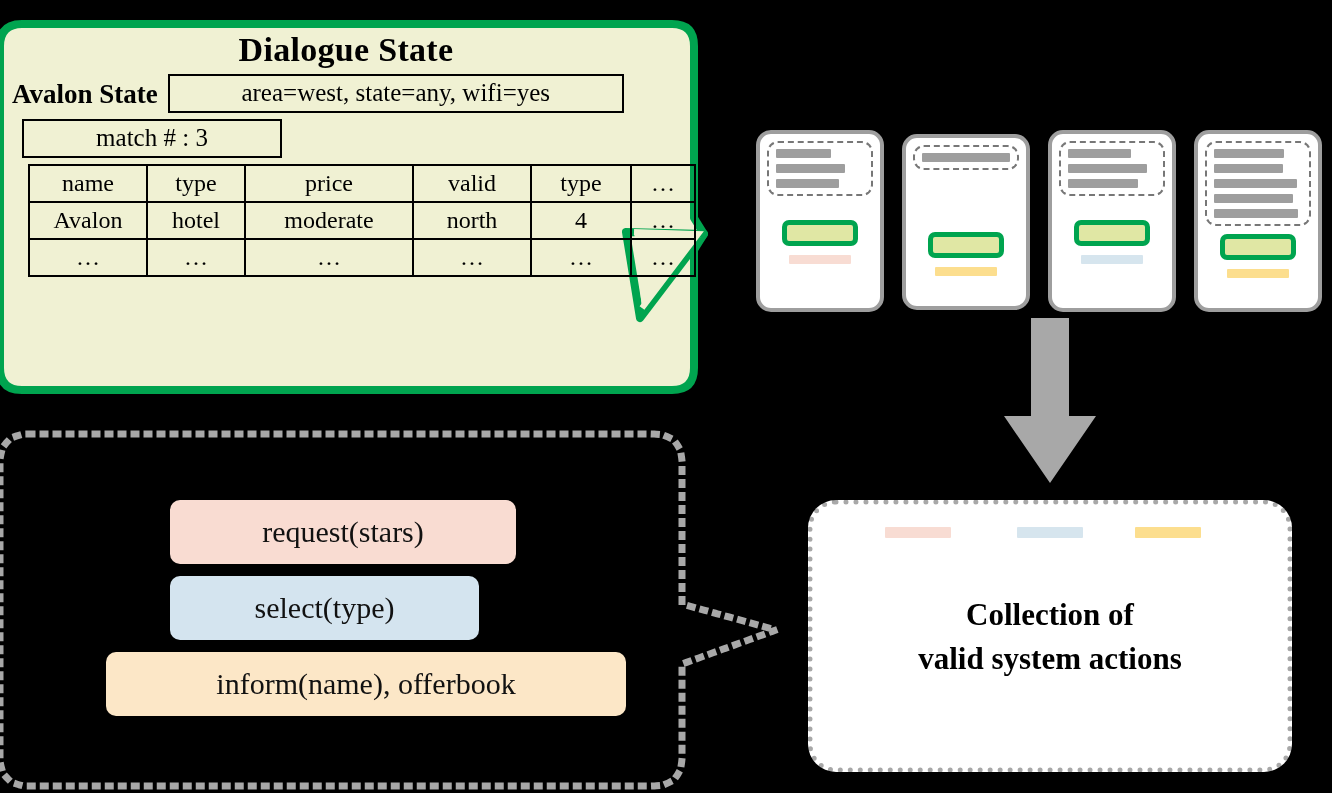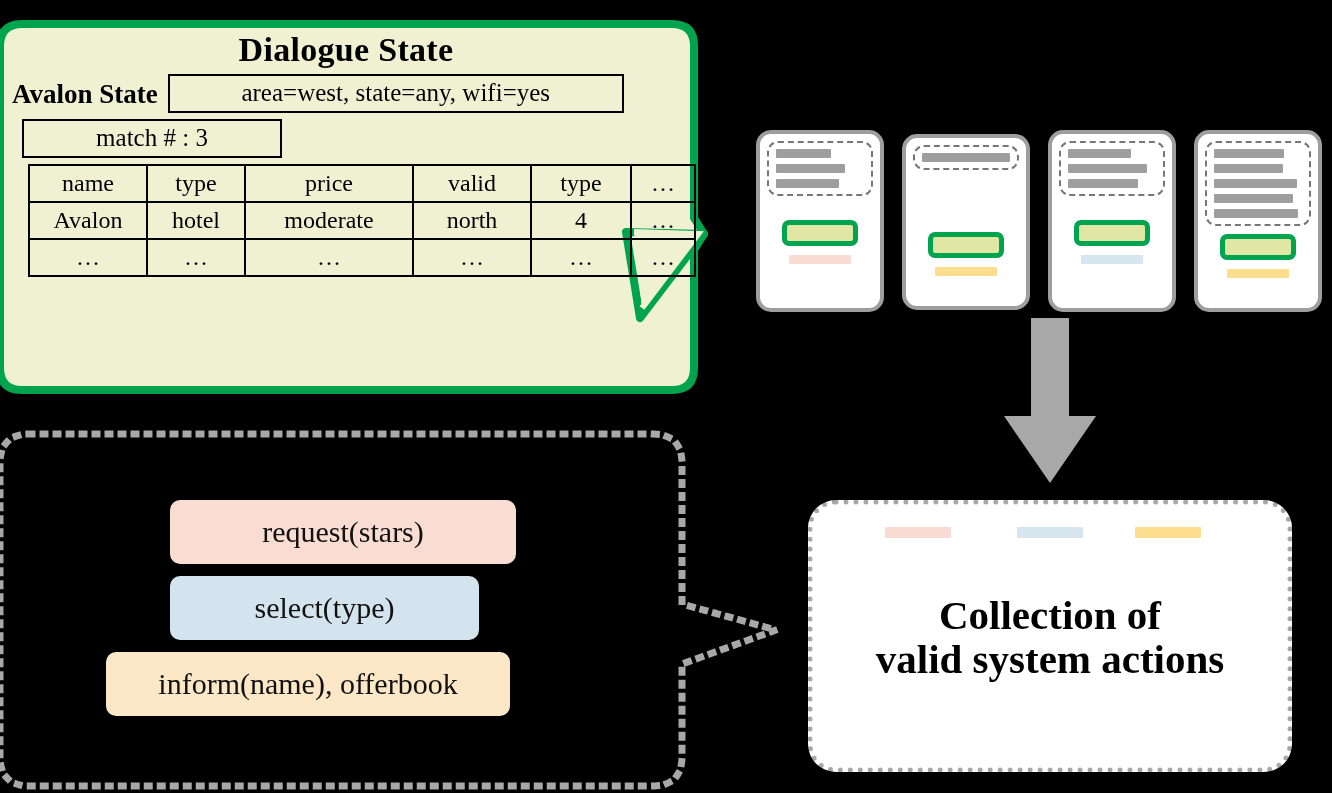--- a/index.html
+++ b/index.html
@@ -195,21 +195,21 @@
     width: 346px; height: 64px;
     background: #F9DCD2;
   }
   #action-pill-1 {
     left: 184px; top: 76px;
     width: 309px; height: 64px;
     background: #D4E4EF;
   }
   #action-pill-2 {
     left: 120px; top: 152px;
-    width: 404px; height: 64px;
+    width: 520px; height: 64px;
     background: #FCE7C7;
   }
 
   
   #collection-box {
     position: absolute;
     left: 808px;
     top: 500px;
     width: 484px;
     height: 272px;
@@ -233,21 +233,21 @@
   #coll-swatch-1 { left: 204px; width: 66px; background: #D6E5EE; }
   #coll-swatch-2 { left: 322px; width: 66px; background: #FCDE8E; }
 
   #collection-caption {
     position: absolute;
     left: 0;
     top: 88px;
     width: 100%;
     text-align: center;
     font-weight: bold;
-    font-size: 41px;
+    font-size: 31px;
     line-height: 44px;
   }
   #collection-caption .cap-line {
     display: block;
   }
   #collection-caption .cap-line.last {
     display: flex;
     align-items: center;
     justify-content: center;
     gap: 12px;

